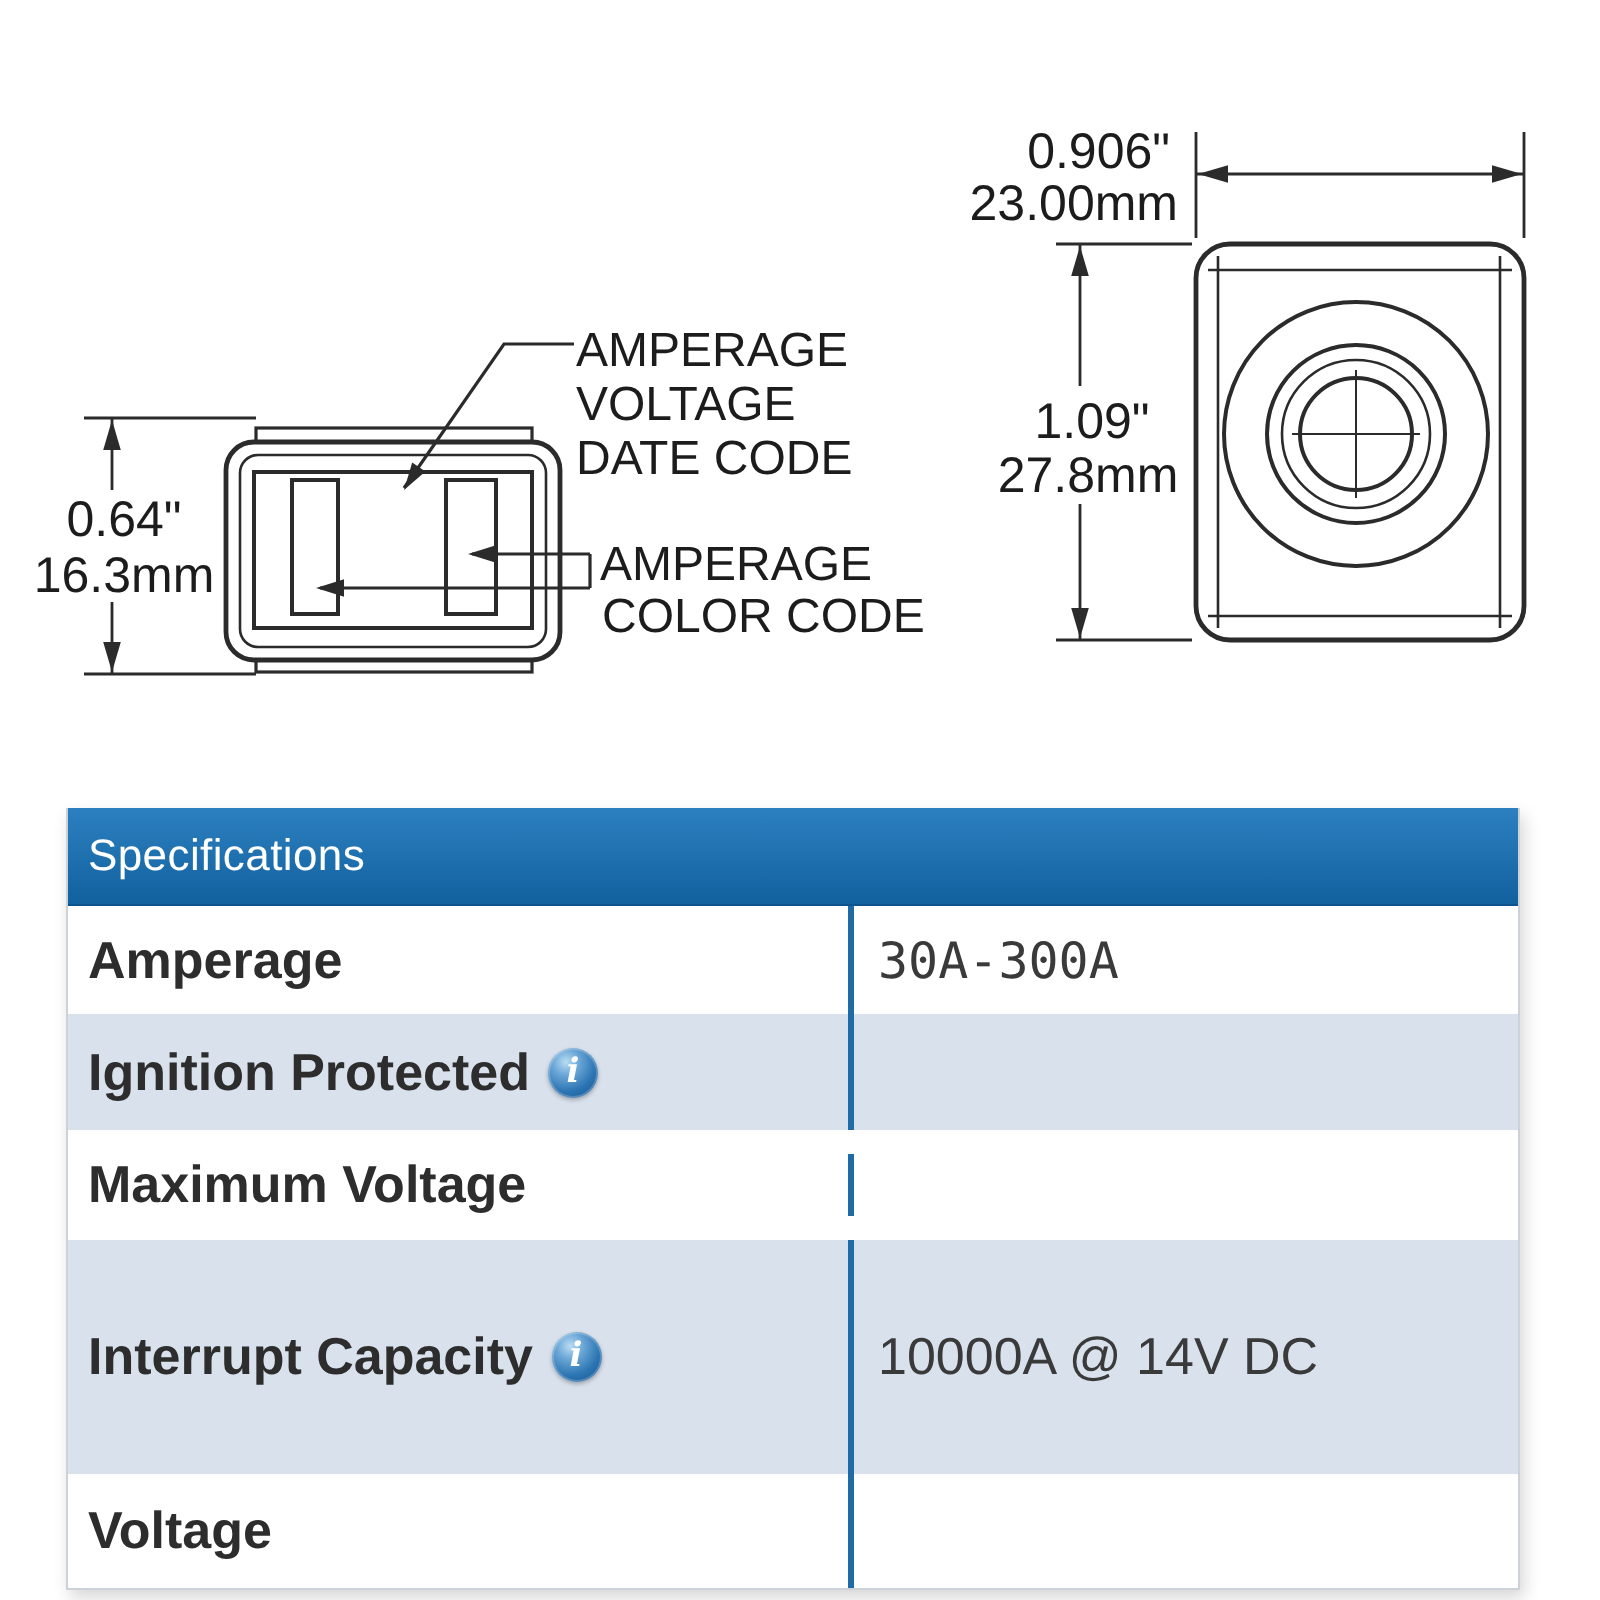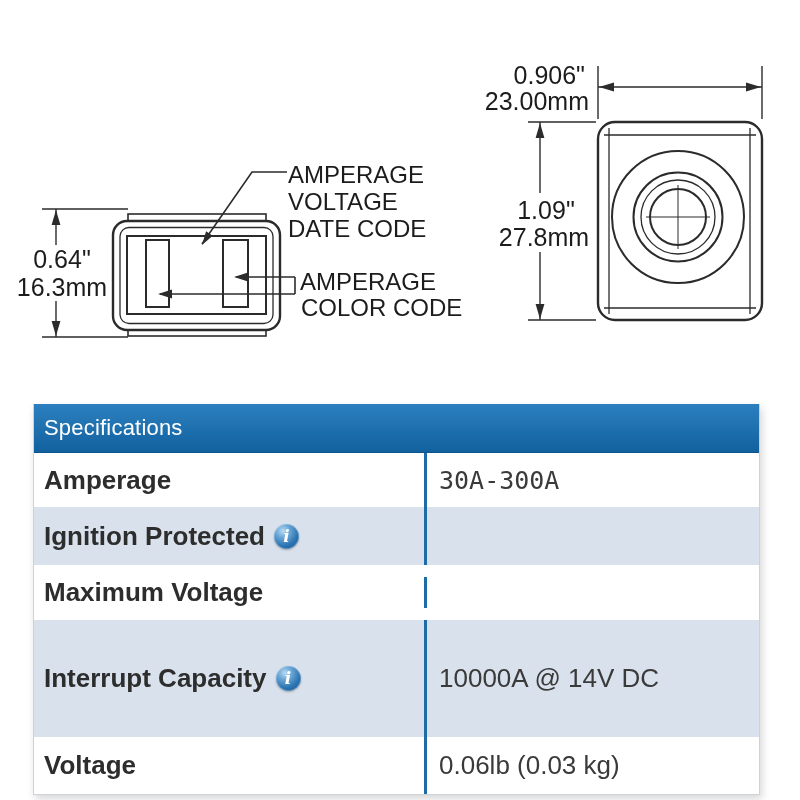--- a/index.html
+++ b/index.html
@@ -174,19 +174,16 @@
       </div>
       <div class="cell-value">
         <span class="val-line">10000A @ 14V DC</span>
       </div>
     </div>
 
     <div class="spec-row plain h57">
       <div class="cell-label">
         <span>Voltage</span>
       </div>
-      <div class="cell-value">
-        <span class="val-line">0.06lb (0.03 kg)</span>
-      </div>
     </div>
   </div>
 
 </div>
 
 </body></html>

